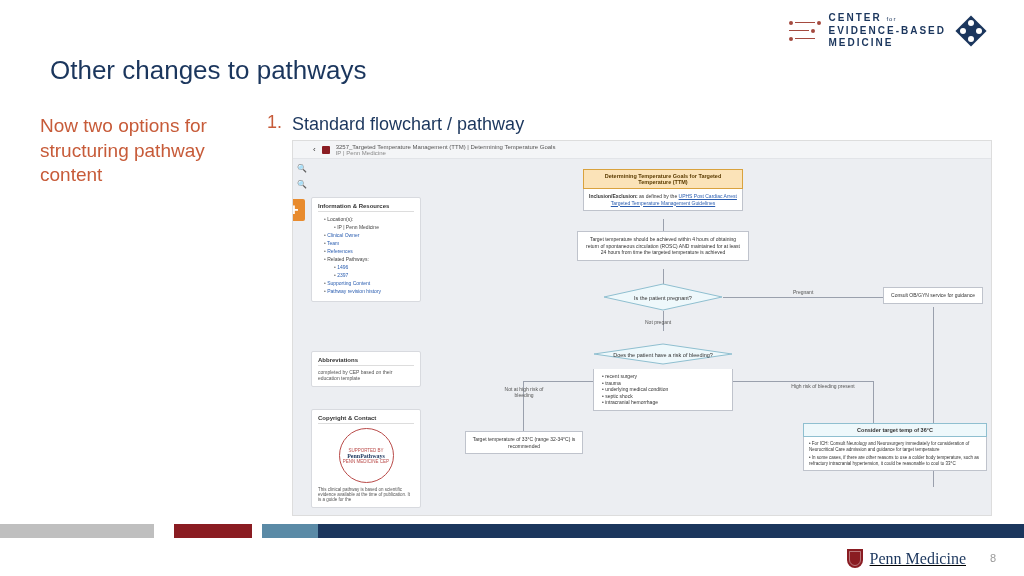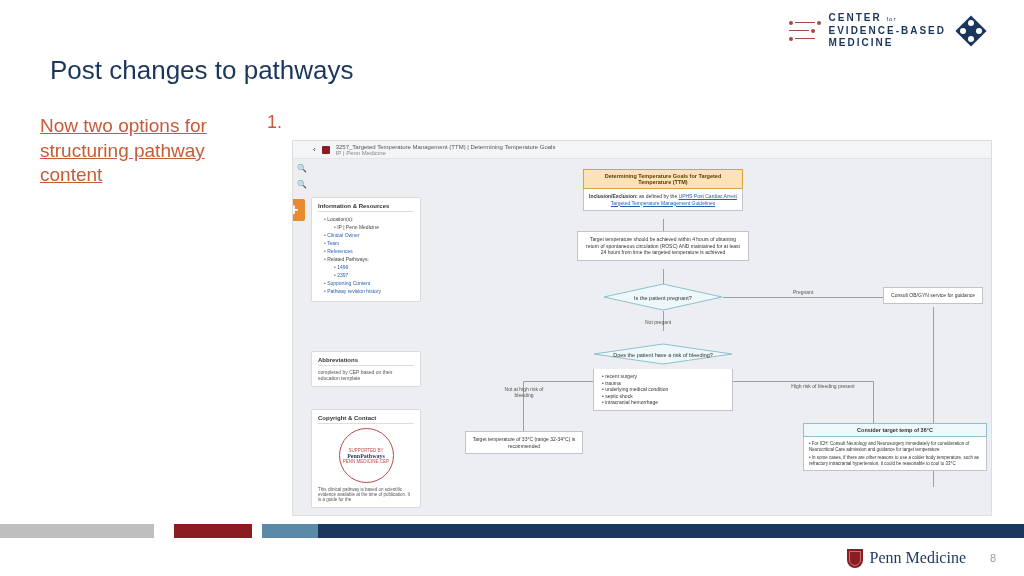--- a/index.html
+++ b/index.html
@@ -14,21 +14,21 @@
   .cep-line { width: 20px; height: 1px; background: #a44a3f; }
   .cep-dot  { width: 4px; height: 4px; background: #a44a3f; border-radius: 50%; }
   .cep-text-block { font-size: 10px; letter-spacing: 2px; color: #1b365d; line-height: 1.25; font-weight: 600; }
   .cep-text-block .sub { font-size: 6px; letter-spacing: 1px; font-weight: 400; }
   .cep-diamond-wrap { position: relative; width: 34px; height: 34px; }
   .cep-diamond { position: absolute; width: 22px; height: 22px; background: #1b365d; transform: rotate(45deg); top: 6px; left: 6px; }
   .cep-diamond-dot { position: absolute; width: 6px; height: 6px; background: #fff; border-radius: 50%; }
 
   .title { position: absolute; top: 55px; left: 50px; font-size: 26px; color: #1b365d; font-weight: 400; }
 
-  .subtitle { position: absolute; top: 114px; left: 40px; width: 190px; font-size: 19px; color: #c75b39; line-height: 1.3; text-decoration: underline; }
+  .subtitle { position: absolute; top: 114px; left: 40px; width: 190px; font-size: 19px; color: #c75b39; line-height: 1.3; }
 
   .list-number { position: absolute; top: 112px; left: 267px; font-size: 18px; color: #c75b39; font-weight: 400; }
   .list-text   { position: absolute; top: 114px; left: 292px; font-size: 18px; color: #1b365d; }
 
   
   .screenshot { position: absolute; top: 140px; left: 292px; width: 700px; height: 376px; background: #eceef2; border: 1px solid #ddd; overflow: hidden; }
   .ss-titlebar { position: absolute; top: 0; left: 0; right: 0; height: 18px; background: #f4f5f7; border-bottom: 1px solid #e2e4e8; font-size: 6px; color: #555; padding: 2px 20px; display: flex; align-items: center; gap: 6px; }
   .ss-back { font-size: 8px; color: #333; }
   .ss-shield { width: 8px; height: 8px; background: #8a1c22; border-radius: 1px; display:inline-block; }
 
@@ -64,21 +64,21 @@
   
   .stripe { position: absolute; bottom: 38px; left: 0; right: 0; height: 14px; display: flex; }
   .stripe .s1 { width: 154px; background: #bfbfbf; }
   .stripe .gap1 { width: 20px; }
   .stripe .s2 { width: 78px; background: #8a1c22; }
   .stripe .gap2 { width: 10px; }
   .stripe .s3 { width: 56px; background: #5a8aa6; }
   .stripe .s4 { flex: 1; background: #1b365d; }
 
   
-  .footer-logo { position: absolute; bottom: 8px; right: 58px; display: flex; align-items: flex-start; gap: 7px; }
+  .footer-logo { position: absolute; bottom: 8px; right: 58px; display: flex; align-items: flex-end; gap: 7px; text-decoration: underline; }
   .penn-shield { width: 16px; height: 19px; background: #8a1c22; border-radius: 0 0 8px 8px; position: relative; }
   .penn-shield::after { content:""; position:absolute; inset:2px; border: 1px solid rgba(255,255,255,.4); border-radius:0 0 6px 6px; }
   .penn-text { font-family: Georgia, 'Times New Roman', serif; font-size: 16px; color: #1b365d; }
   .page-num { position: absolute; bottom: 12px; right: 28px; font-size: 11px; color: #9a9a9a; }
 </style>
 </head>
 <body>
 
 <div class="slide">
 
@@ -105,24 +105,25 @@
     </div>
     <div class="cep-diamond-wrap">
       <div class="cep-diamond"></div>
       <div class="cep-diamond-dot" style="top:6px; left:14px;"></div>
       <div class="cep-diamond-dot" style="top:14px; left:6px;"></div>
       <div class="cep-diamond-dot" style="top:14px; left:22px;"></div>
       <div class="cep-diamond-dot" style="top:22px; left:14px;"></div>
     </div>
   </div>
 
-  <div class="title">Post changes to pathways</div>
+  <div class="title">Other changes to pathways</div>
   <div class="subtitle">Now two options for structuring pathway content</div>
 
   <div class="list-number">1.</div>
+  <div class="list-text">Standard flowchart / pathway</div>
 
   <div class="screenshot">
     <div class="ss-titlebar">
       <span class="ss-back">‹</span>
       <span class="ss-shield"></span>
       <span style="display:flex; flex-direction:column;">
         <span>3257_Targeted Temperature Management (TTM) | Determining Temperature Goals</span>
         <span style="color:#888;">IP | Penn Medicine</span>
       </span>
     </div>

